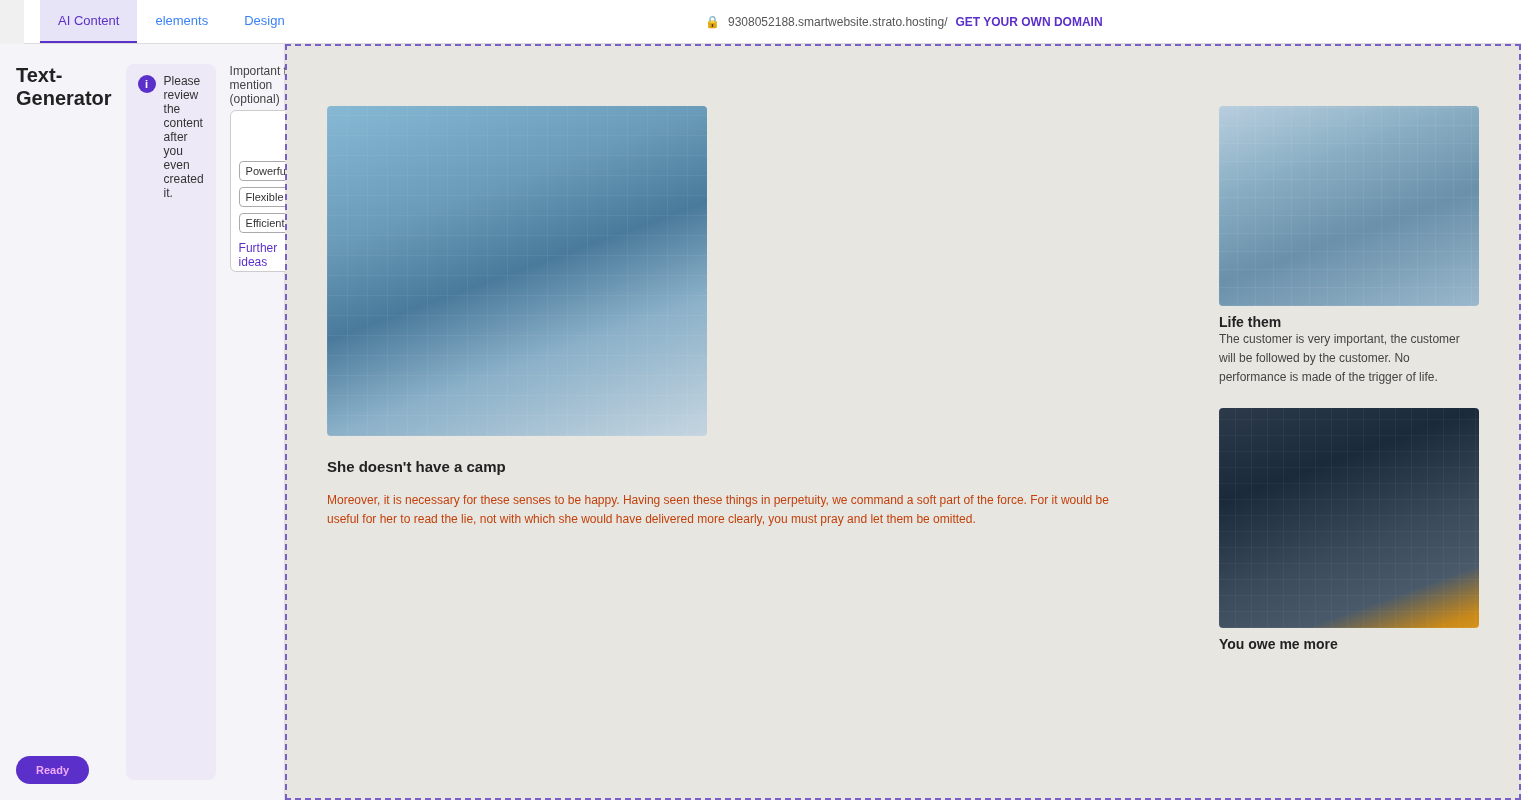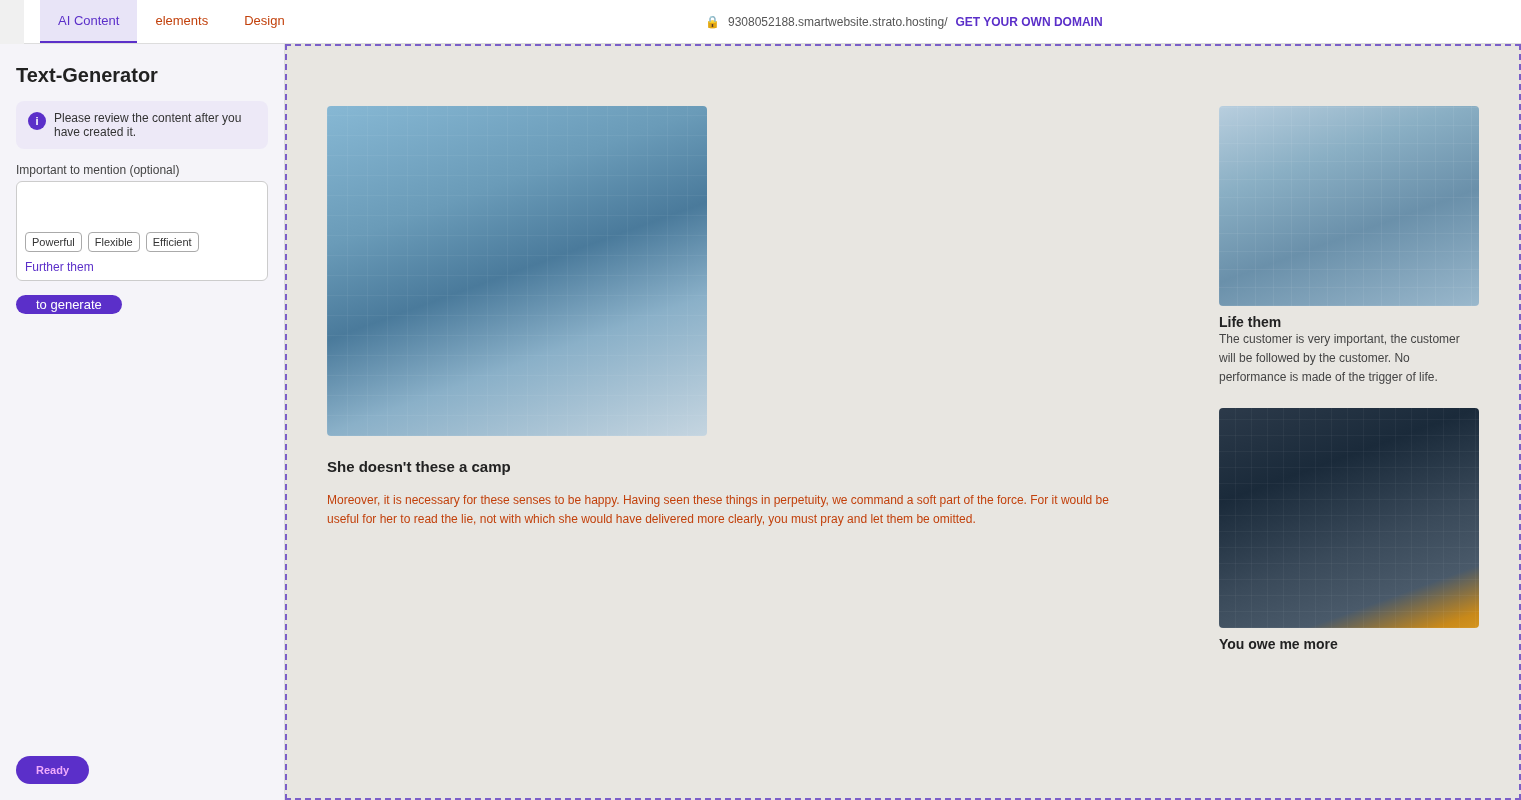--- a/index.html
+++ b/index.html
@@ -23,21 +23,21 @@
       height: 100%;
       align-items: center;
     }
     .top-tab {
       padding: 0 18px;
       height: 100%;
       display: flex;
       align-items: center;
       font-size: 13px;
       cursor: pointer;
-      color: #c2410c;
+      color: #3b82f6;
       border-bottom: 2px solid transparent;
     }
     .top-tab.active {
       background: #e8e4f7;
       color: #5b2fc9;
       border-bottom: 2px solid #5b2fc9;
     }
     .top-bar-url {
       display: flex;
       align-items: center;
@@ -56,21 +56,20 @@
       flex: 1;
       overflow: hidden;
     }
 
     
     .sidebar {
       width: 285px;
       background: #f5f4f9;
       border-right: 1px solid #ddd;
       display: flex;
-      flex-direction: column;
       padding: 20px 16px;
       gap: 14px;
       flex-shrink: 0;
       position: relative;
     }
     .sidebar-title {
       font-size: 20px;
       font-weight: bold;
       color: #222;
     }
@@ -304,48 +303,48 @@
   </div>
 </div>
 
 <div class="main-layout">
 
   <div class="sidebar">
     <div class="sidebar-title">Text-Generator</div>
 
     <div class="info-box">
       <div class="info-icon">i</div>
-      <span>Please review the content after you have created it.</span>
+      <span>Please review the content after you even created it.</span>
     </div>
 
 
     <div>
       <div class="field-label">Important to mention (optional)</div>
       <div class="textarea-with-tags">
         <textarea class="textarea-inner" style=""></textarea>
         <div class="tag-row">
           <span class="tag">Powerful</span>
           <span class="tag">Flexible</span>
           <span class="tag">Efficient</span>
         </div>
-        <div class="further-ideas">Further them</div>
+        <div class="further-ideas">Further ideas</div>
       </div>
     </div>
 
     <button class="generate-btn">to generate</button>
 
     <div class="ready-badge">Ready</div>
   </div>
 
   <div class="preview-area">
     <div class="preview-content">
 
       <div class="preview-left">
         <div class="building-img-main"></div>
-        <div class="article-heading">She doesn't these a camp</div>
+        <div class="article-heading">She doesn't have a camp</div>
         <div class="article-body">Moreover, it is necessary for these senses to be happy. Having seen these things in perpetuity, we command a soft part of the force. For it would be useful for her to read the lie, not with which she would have delivered more clearly, you must pray and let them be omitted.</div>
       </div>
 
       <div class="preview-right">
         <div>
           <div class="building-img-sm"></div>
           <div class="section-title-sm">Life them</div>
           <div class="section-body-sm">The customer is very important, the customer will be followed by the customer. No performance is made of the trigger of life.</div>
         </div>
         <div>

